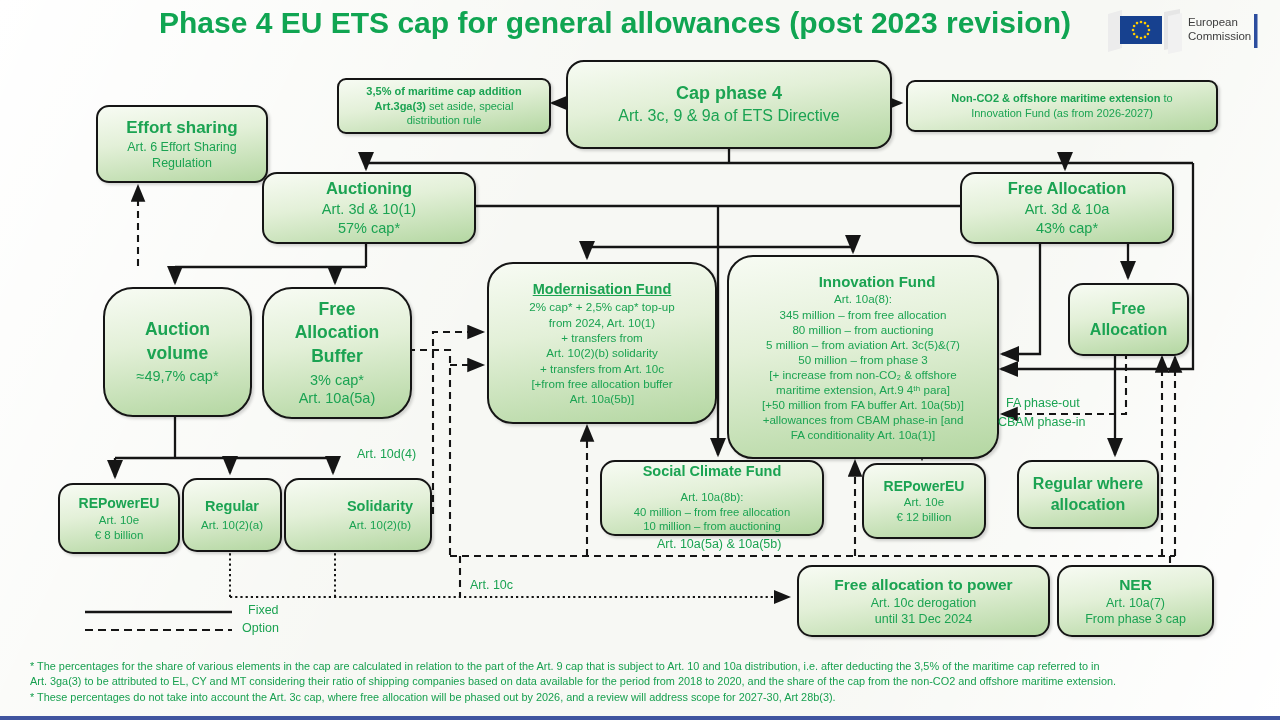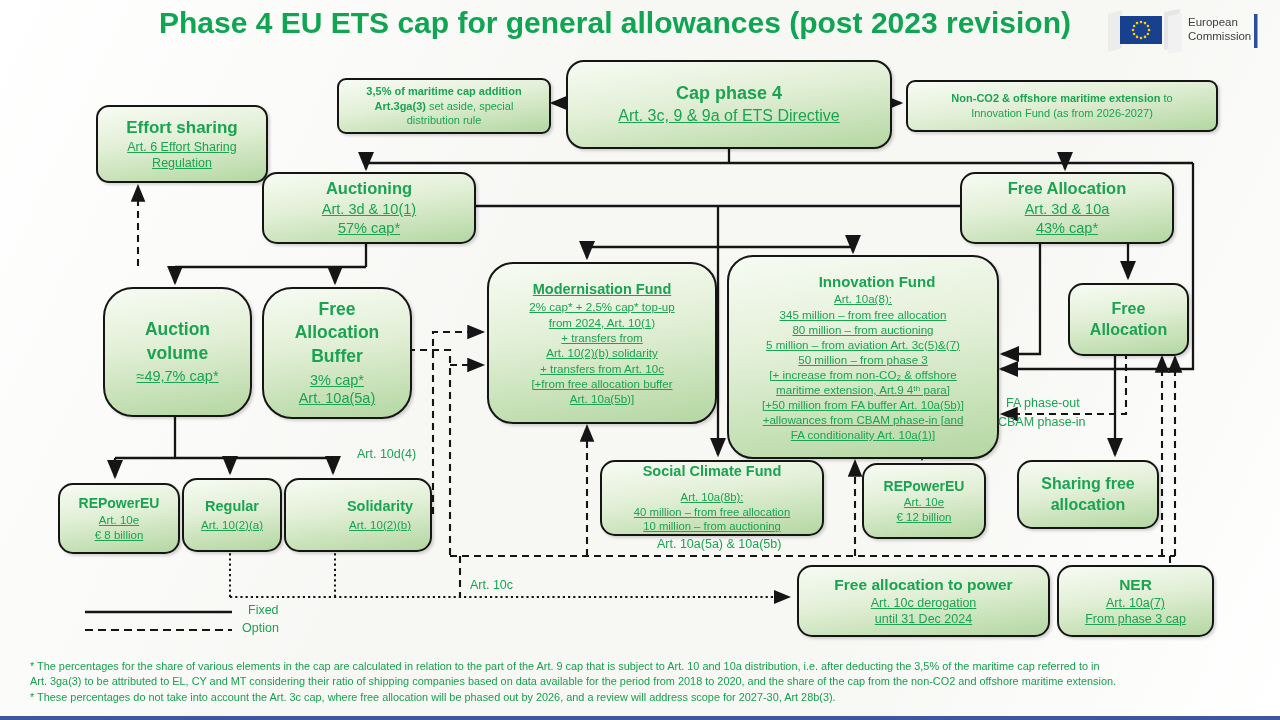--- a/index.html
+++ b/index.html
@@ -10,21 +10,21 @@
     pointer-events:none;}
   .title{position:absolute;left:0;top:6px;width:1230px;text-align:center;
     font-size:30px;font-weight:bold;color:#10a552;}
   
   .box{position:absolute;border:2.2px solid #151515;border-radius:15px;
     background:linear-gradient(172deg,#f7fbf3 0%,#e3f0d8 42%,#b4d7a2 100%);
     box-shadow:2px 2px 3px rgba(0,0,0,0.16);
     display:flex;flex-direction:column;align-items:center;justify-content:center;
     text-align:center;color:#1ba352;line-height:1.3;}
   .bt{font-weight:bold;white-space:pre-line;}
-  .bl{white-space:pre-line;text-decoration:underline;}
+  .bl{white-space:pre-line;}
   .lbl{position:absolute;color:#1ba352;font-size:12.5px;white-space:nowrap;}
   svg.wires{position:absolute;left:0;top:0;pointer-events:none;}
   .foot{position:absolute;left:30px;top:659px;width:1242px;color:#18a050;
     font-size:10.9px;line-height:1.42;white-space:pre-line;}
   .bottombar{position:absolute;left:0;top:716px;width:1280px;height:4px;background:#40549f;}
   
   .logo{position:absolute;left:1106px;top:8px;width:158px;height:48px;}
   .logo .ectext{position:absolute;left:82px;top:8px;font-size:11.5px;color:#3d3d3d;line-height:1.18;}
   
   .b-cap .bt{font-size:18px;} .b-cap .bl{font-size:16px;}
@@ -245,21 +245,21 @@
 10 million – from auctioning</div>
   </div>
 
   <div class="box b-rp" style="left:862px;top:463px;width:120px;height:72px;">
     <div class="bt">REPowerEU</div>
     <div class="bl">Art. 10e
 € 12 billion</div>
   </div>
 
   <div class="box b-rf" style="left:1017px;top:460px;width:138px;height:65px;">
-    <div class="bt">Sharing free
+    <div class="bt">Regular where
 allocation</div>
   </div>
 
   <div class="box b-fap" style="left:797px;top:565px;width:249px;height:68px;">
     <div class="bt">Free allocation to power</div>
     <div class="bl">Art. 10c derogation
 until 31 Dec 2024</div>
   </div>
 
   <div class="box b-ner" style="left:1057px;top:565px;width:153px;height:68px;">

